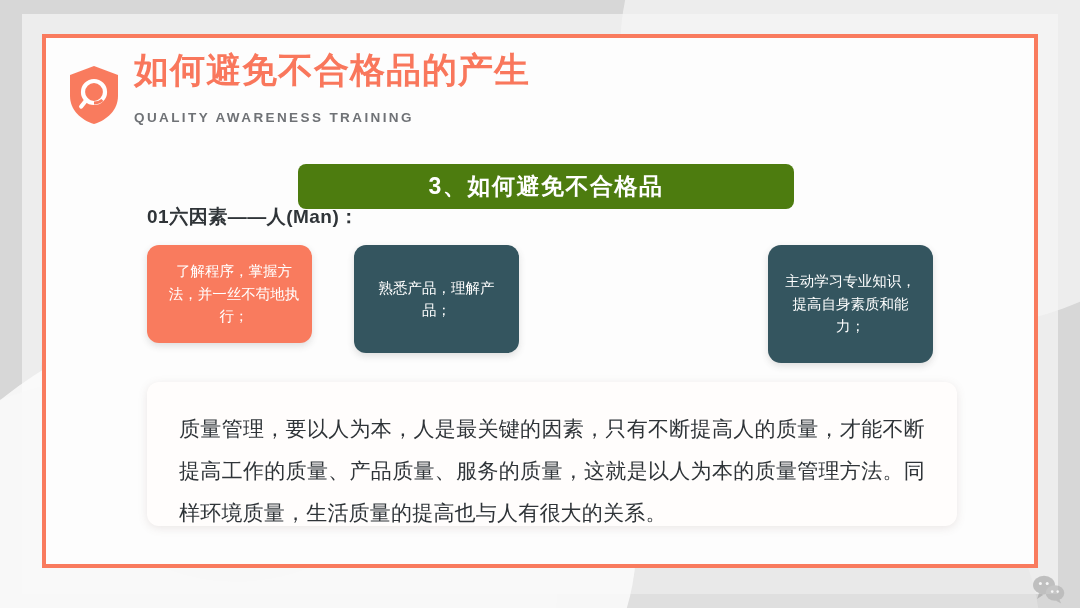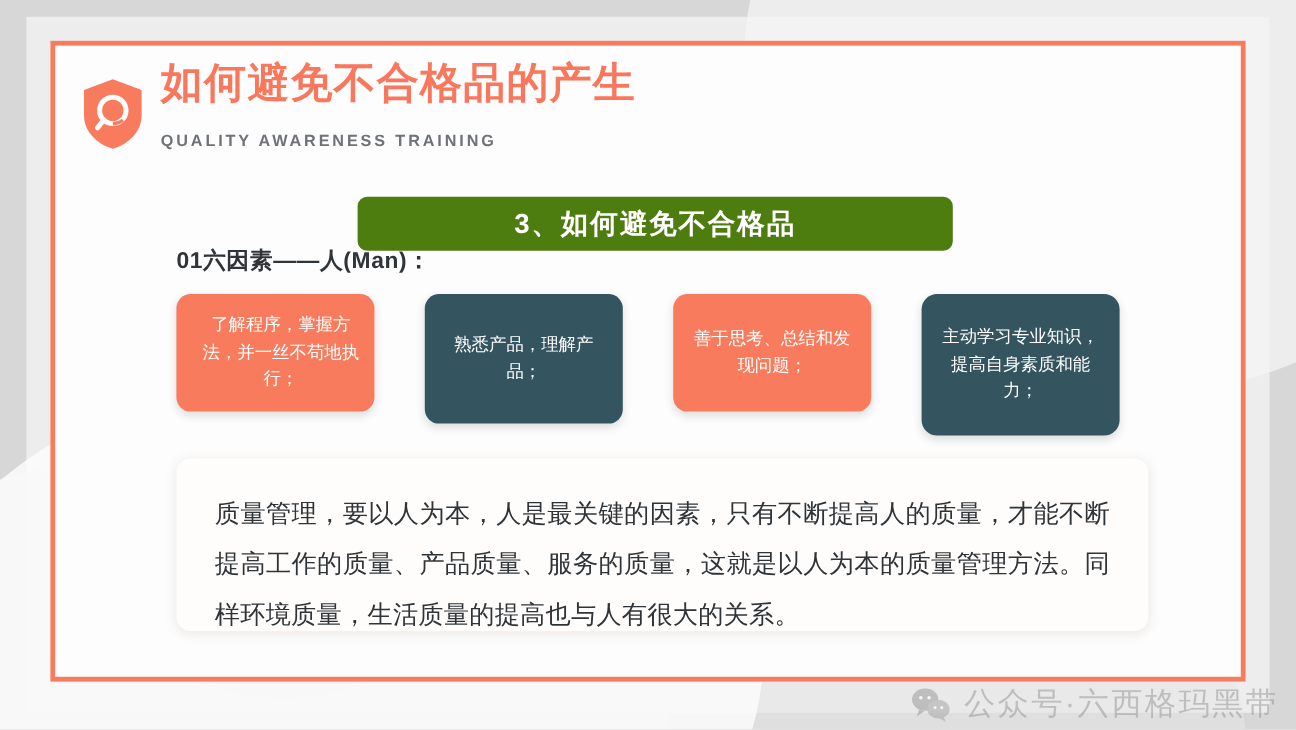--- a/index.html
+++ b/index.html
@@ -266,23 +266,20 @@
 
     <div class="subtitle">01六因素——人(Man)：</div>
 
     <div class="cards">
       <div class="card coral c0">
         <span>了解程序，掌握方法，并一丝不苟地执行；</span>
       </div>
       <div class="card teal c1">
         <span>熟悉产品，理解产品；</span>
       </div>
-      <div class="card coral c2">
-        <span>善于思考、总结和发现问题；</span>
-      </div>
       <div class="card teal c3">
         <span>主动学习专业知识，提高自身素质和能力；</span>
       </div>
     </div>
 
     <div class="body-panel">
       <div class="body-text">质量管理，要以人为本，人是最关键的因素，只有不断提高人的质量，才能不断提高工作的质量、产品质量、服务的质量，这就是以人为本的质量管理方法。同样环境质量，生活质量的提高也与人有很大的关系。</div>
     </div>
 
   </div>
@@ -293,16 +290,15 @@
         <ellipse cx="12" cy="11" rx="11" ry="9.2" fill="#9b9b9b"></ellipse>
         <path d="M7 19 L5 25 L11.5 20.8 Z" fill="#9b9b9b"></path>
         <circle cx="8.4" cy="9.4" r="1.5" fill="#ffffff"></circle>
         <circle cx="15.2" cy="9.4" r="1.5" fill="#ffffff"></circle>
         <ellipse cx="23" cy="19" rx="9.3" ry="7.8" fill="#a8a8a8"></ellipse>
         <path d="M27.4 25.4 L29.2 29.6 L23.6 26.4 Z" fill="#a8a8a8"></path>
         <circle cx="20.2" cy="17.6" r="1.3" fill="#ffffff"></circle>
         <circle cx="25.8" cy="17.6" r="1.3" fill="#ffffff"></circle>
       </svg>
     </span>
-    <span class="wm-text">公众号·六西格玛黑带</span>
   </div>
 
 </div>
 
 </body></html>

